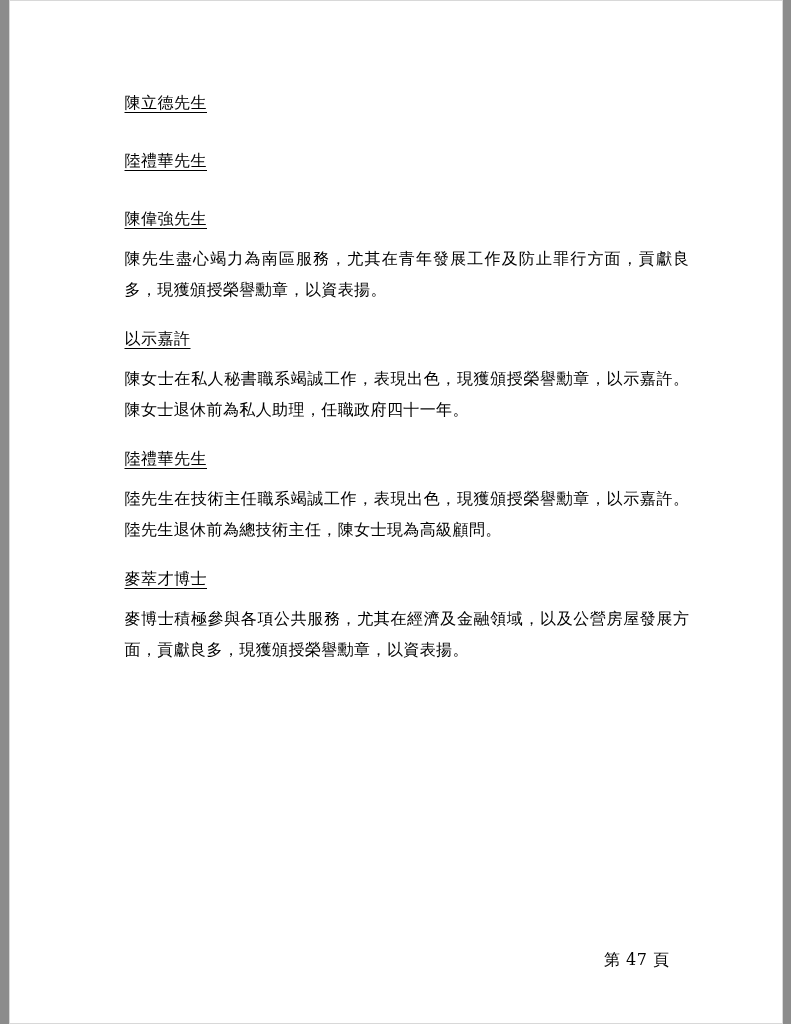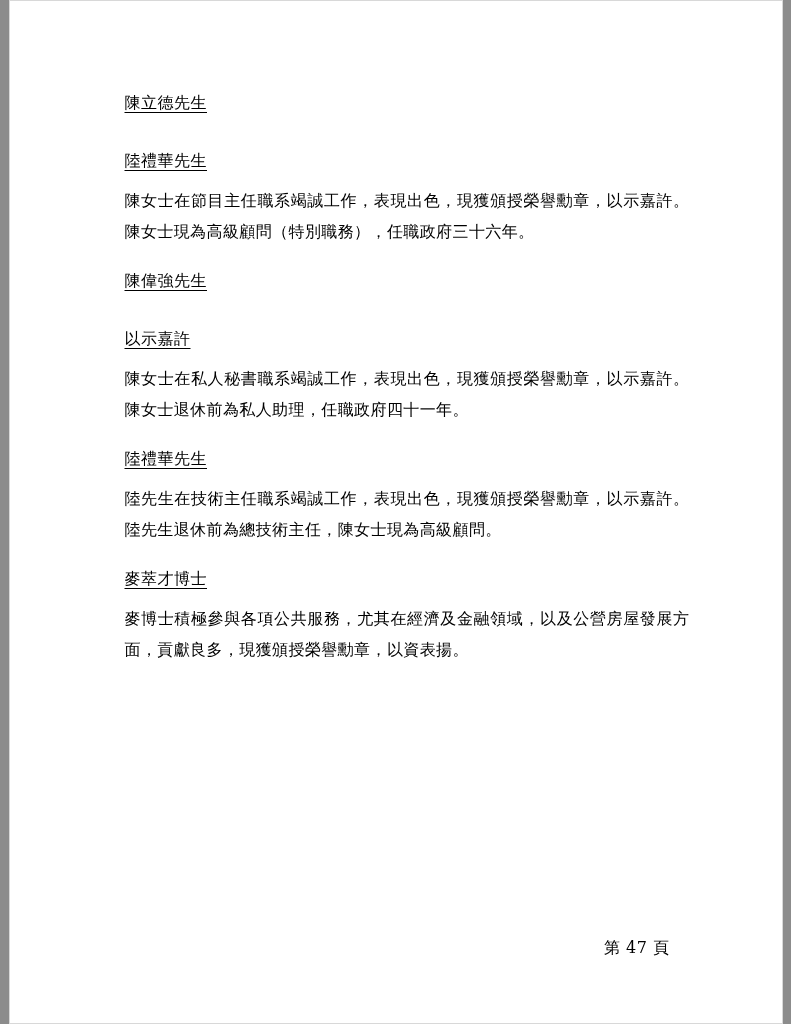--- a/index.html
+++ b/index.html
@@ -46,47 +46,47 @@
     line-height: 31px;
     color: #000000;
     margin: 0;
     text-align: justify;
     text-justify: inter-character;
     letter-spacing: 0.4px;
   }
   .footer {
     position: absolute;
     right: 112px;
-    bottom: 64px;
+    bottom: 52px;
     font-family: "DejaVu Serif", "Liberation Serif", serif;
     font-size: 16px;
     color: #000000;
     letter-spacing: 0.5px;
     margin-left: 20px;
   }
 </style>
 </head>
 <body>
 
 <div class="page">
 
   <div class="content">
 
     <div class="entry">
       <div class="name">陳立德先生</div>
     </div>
 
     <div class="entry">
       <div class="name">陸禮華先生</div>
-      <p class="body-text">陳女士在節目主任職系竭誠工作，表現出色，現獲頒授榮譽勳章，以示嘉許。陳女士現為高級顧問（特別職務），任職政府三十六年。</p>
     </div>
 
 
     <div class="entry">
       <div class="name">陳偉強先生</div>
+      <p class="body-text">陳先生盡心竭力為南區服務，尤其在青年發展工作及防止罪行方面，貢獻良多，現獲頒授榮譽勳章，以資表揚。</p>
     </div>
 
     <div class="entry">
       <div class="name">以示嘉許</div>
       <p class="body-text">陳女士在私人秘書職系竭誠工作，表現出色，現獲頒授榮譽勳章，以示嘉許。陳女士退休前為私人助理，任職政府四十一年。</p>
     </div>
 
     <div class="entry">
       <div class="name">陸禮華先生</div>
       <p class="body-text">陸先生在技術主任職系竭誠工作，表現出色，現獲頒授榮譽勳章，以示嘉許。陸先生退休前為總技術主任，陳女士現為高級顧問。</p>

